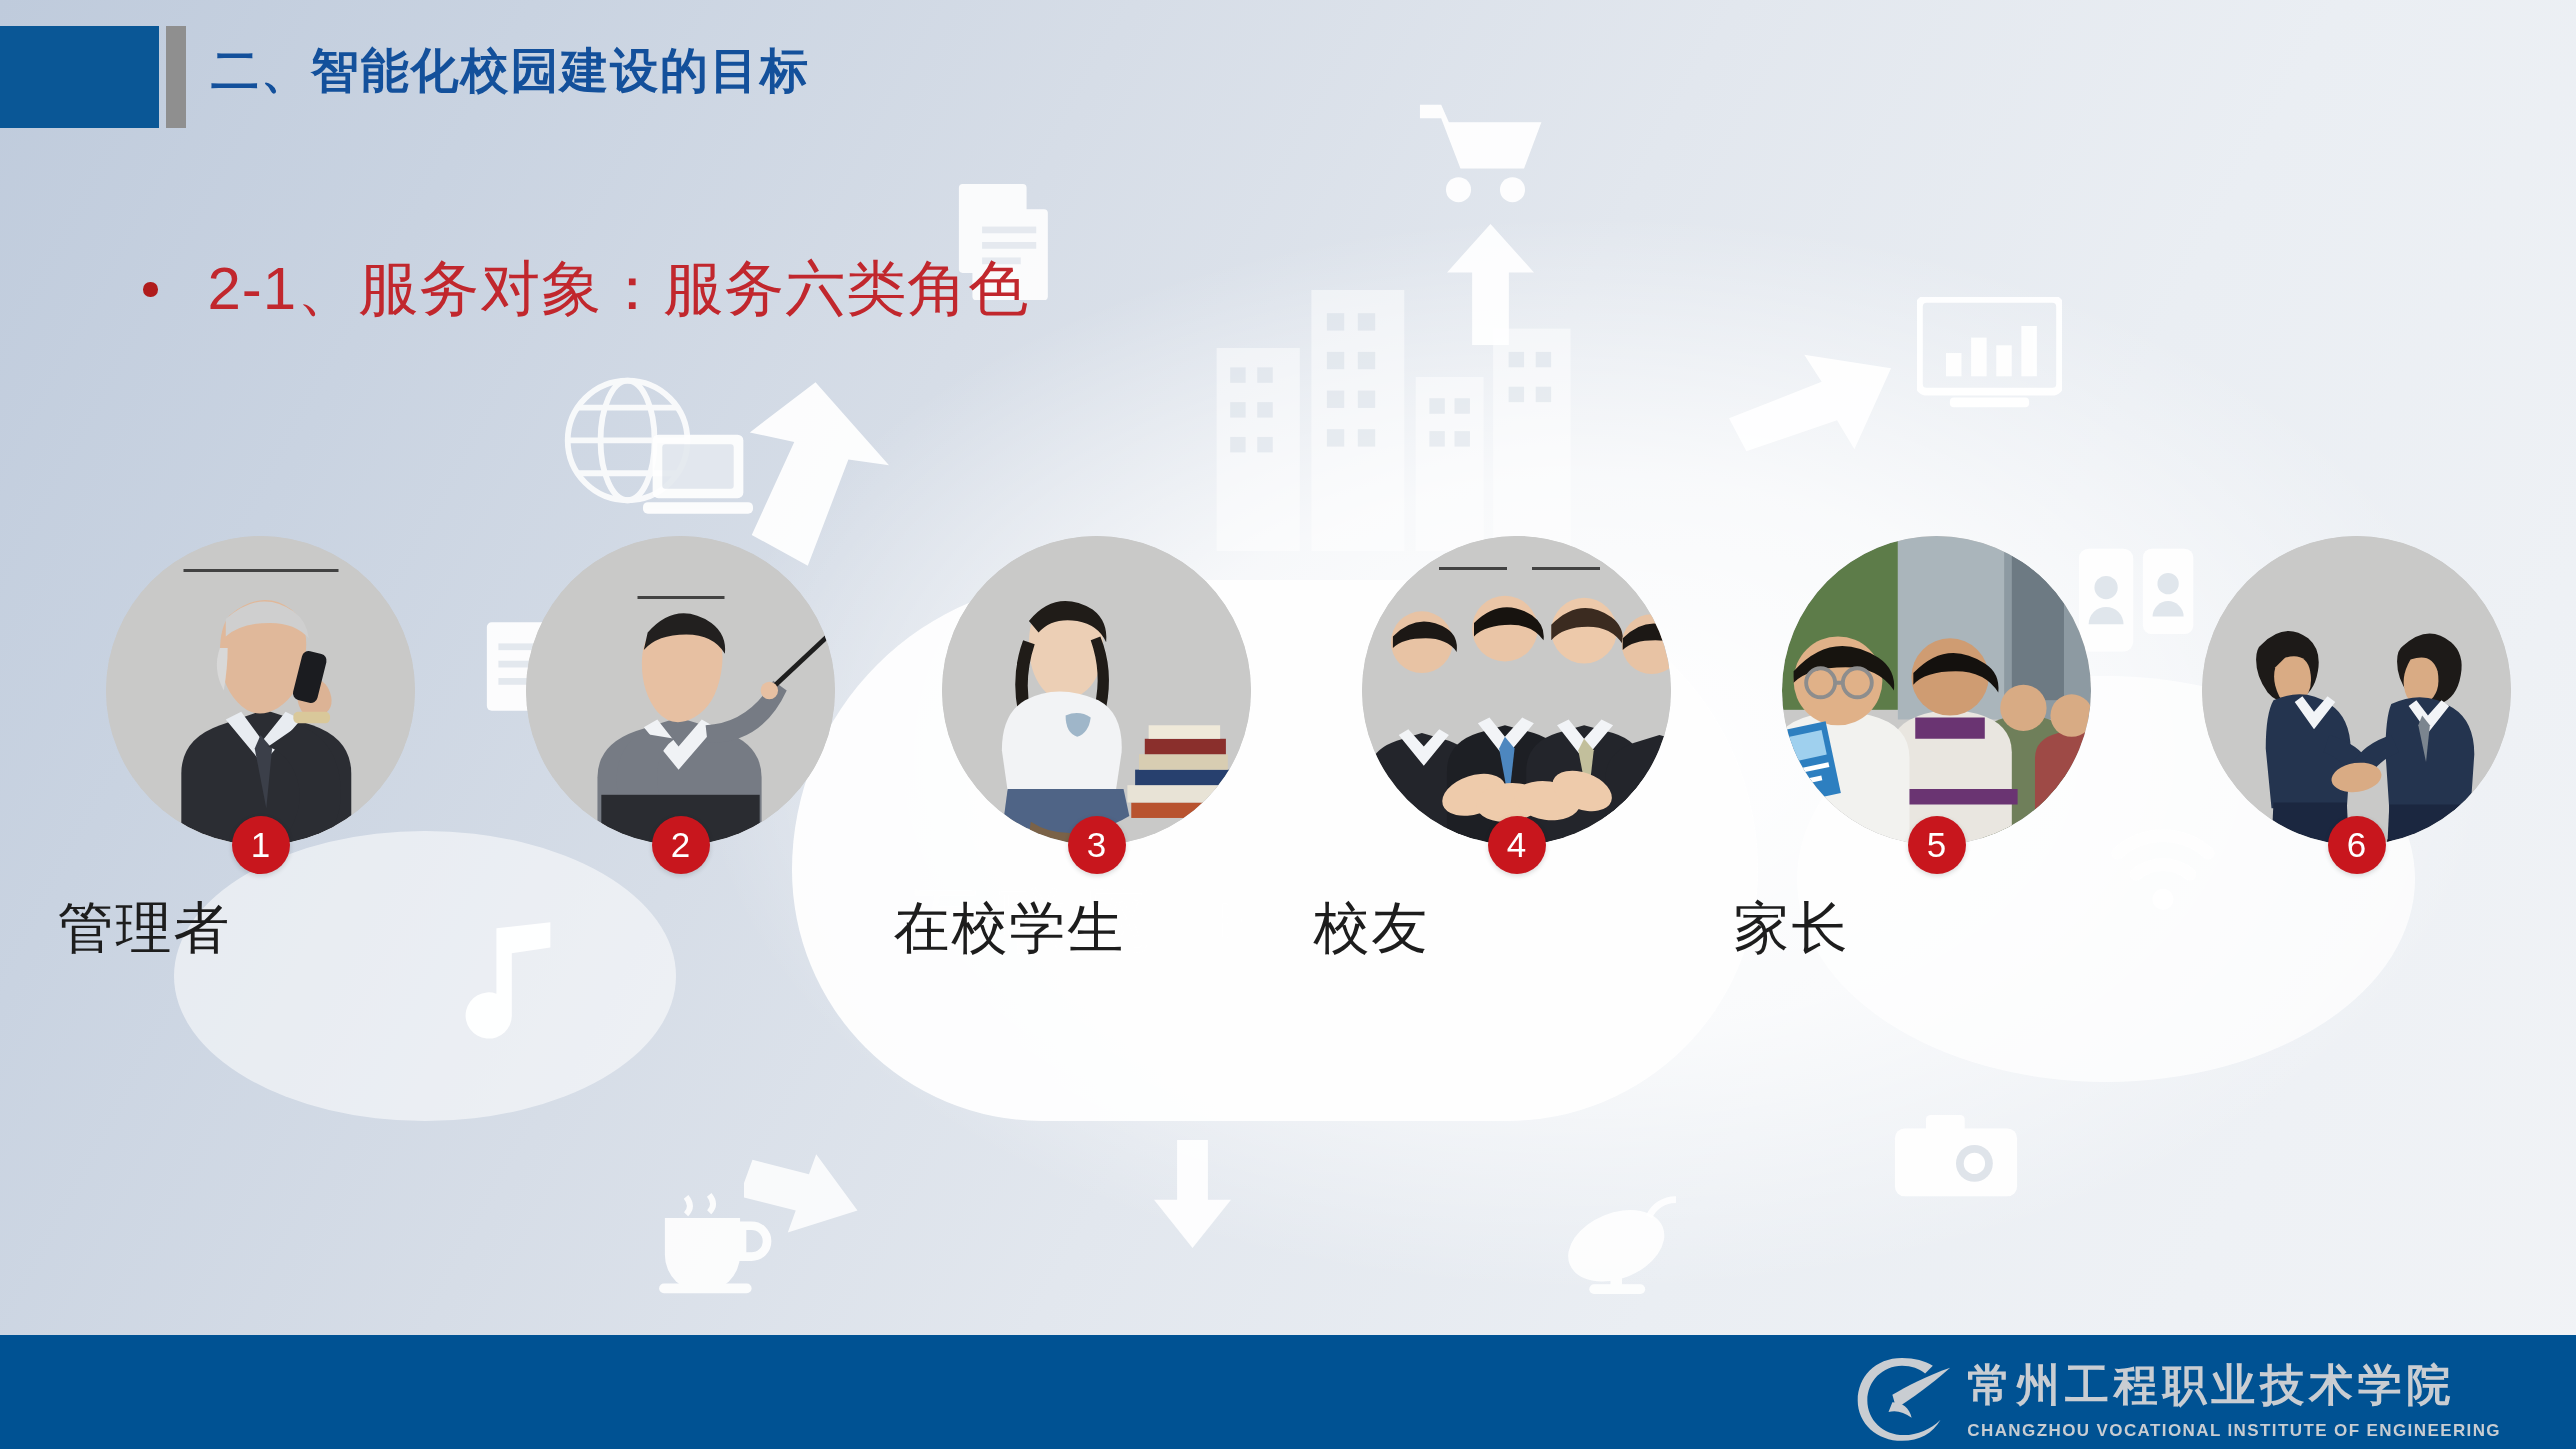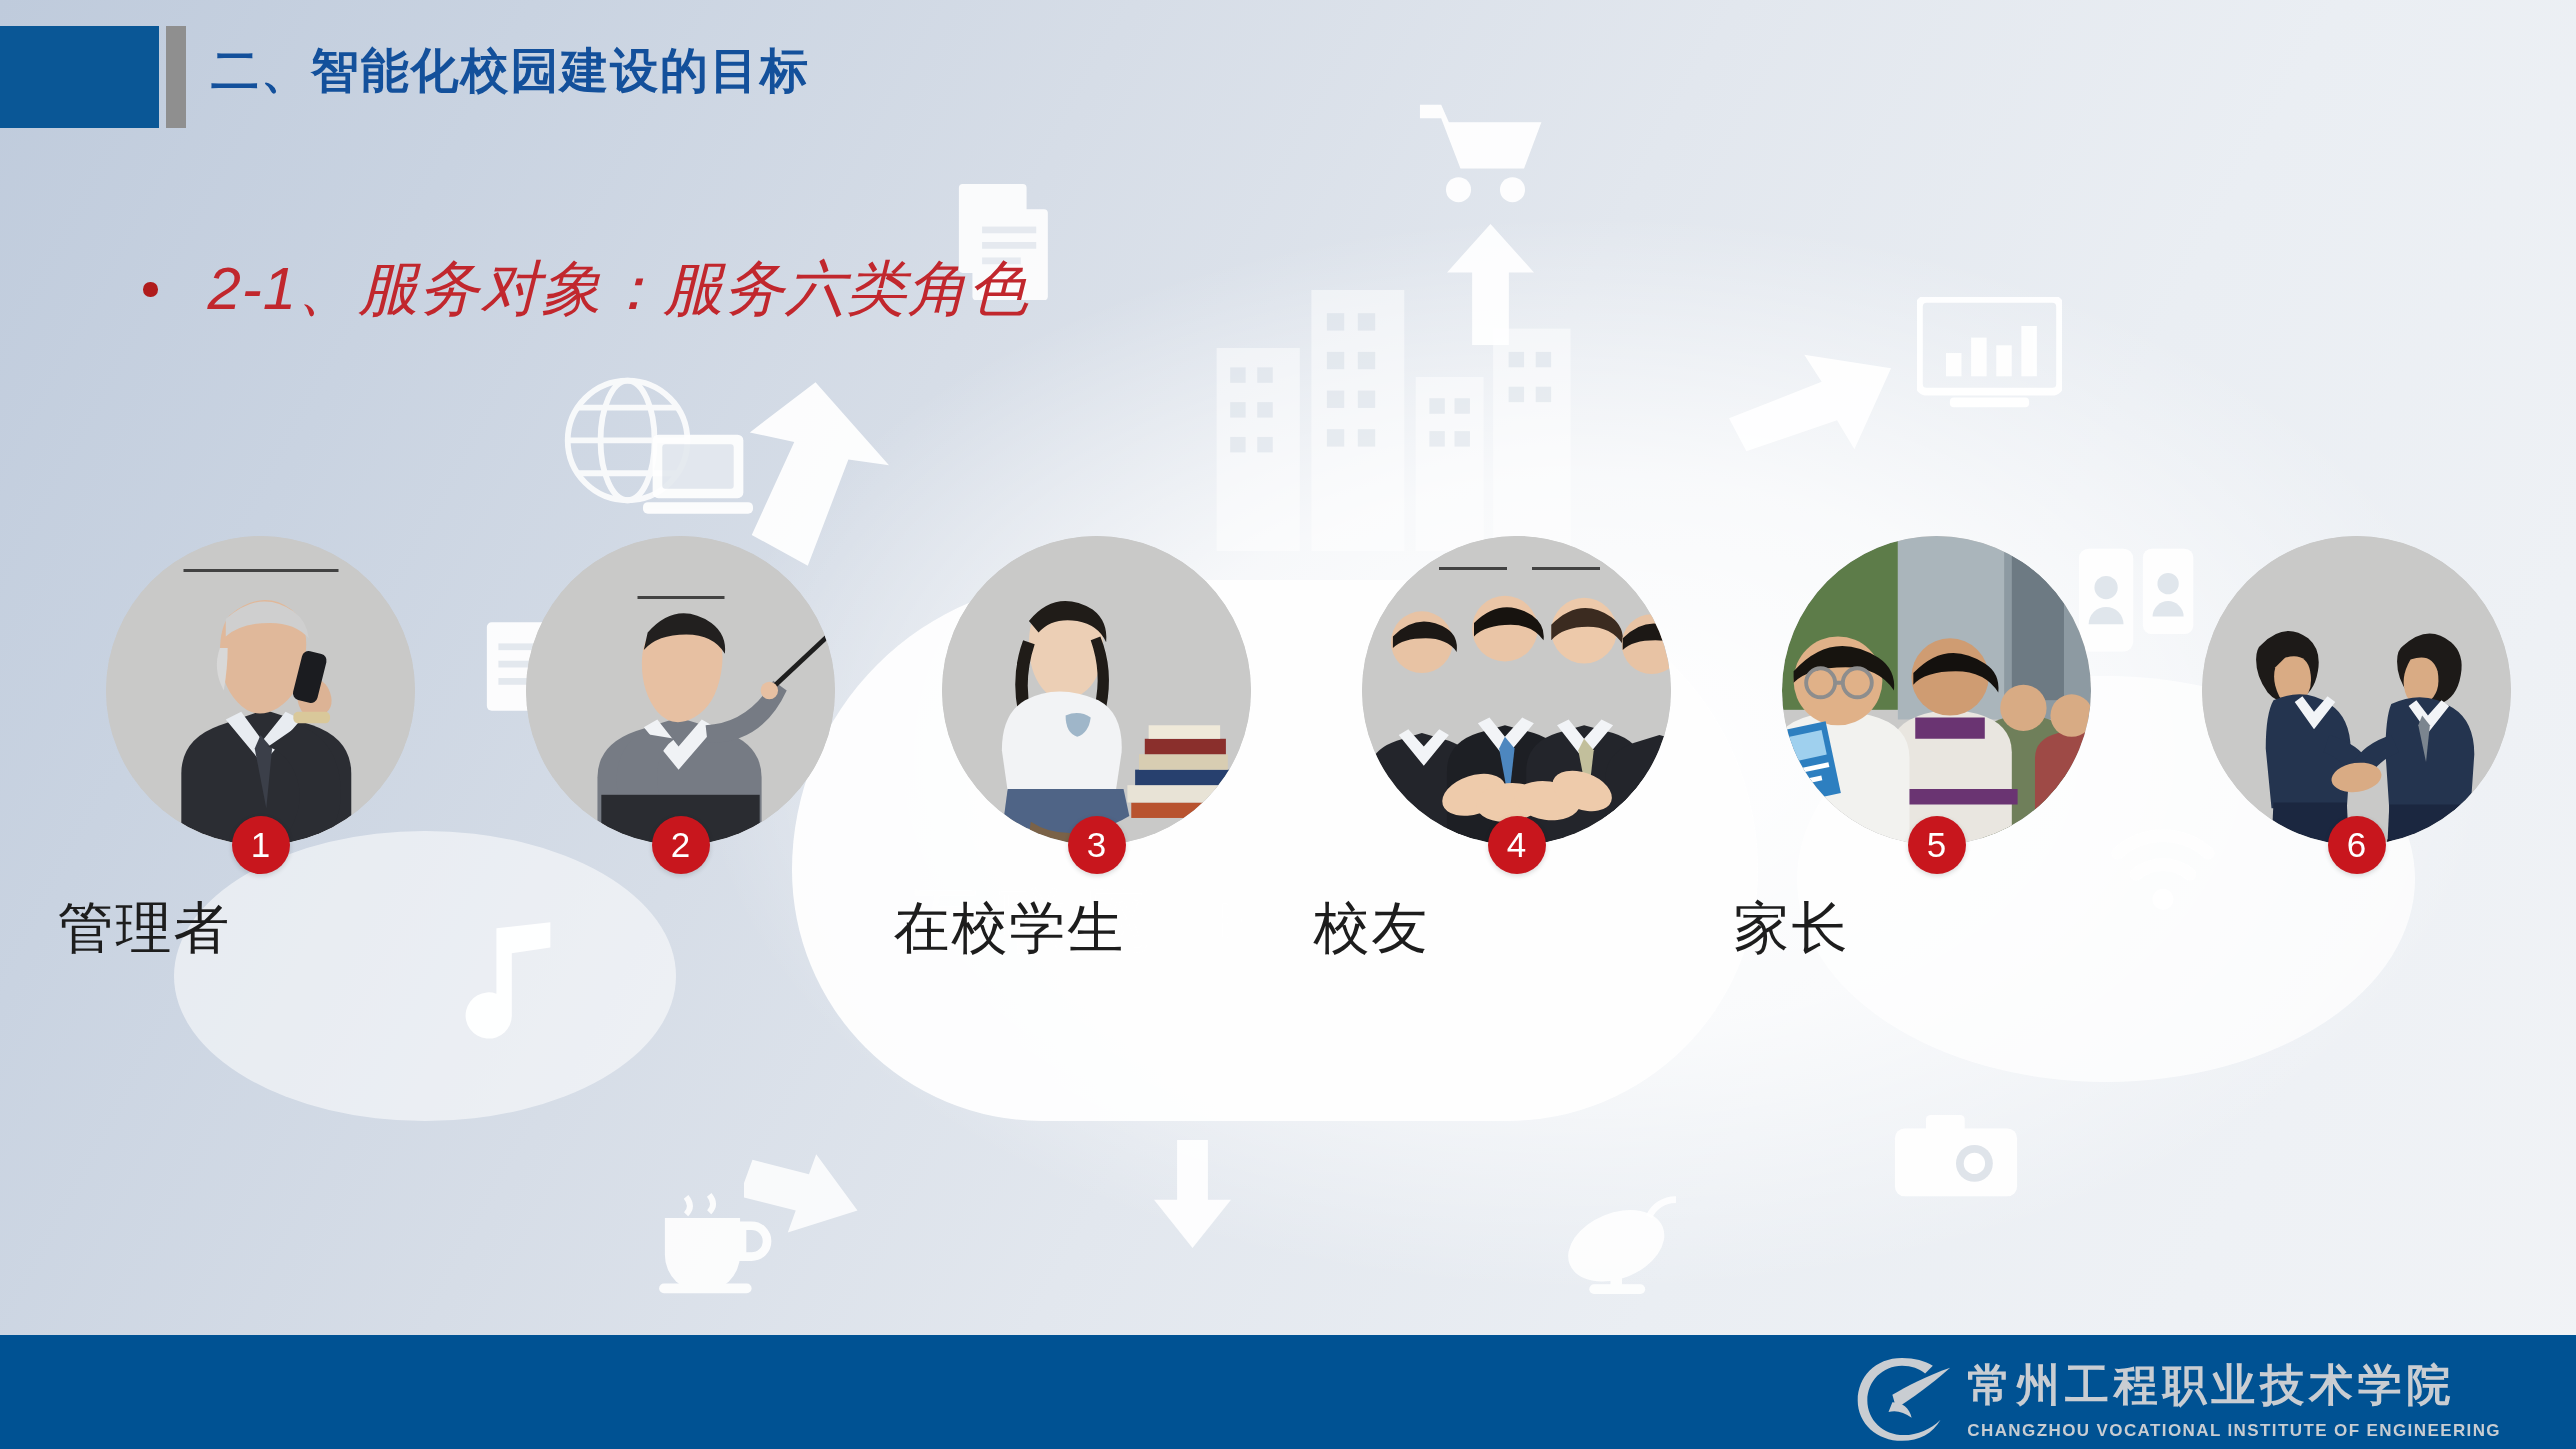--- a/index.html
+++ b/index.html
@@ -33,21 +33,21 @@
   .hdr-block{position:absolute;left:0;top:26px;width:159px;height:102px;background:#0a5796;}
   .hdr-bar{position:absolute;left:166px;top:26px;width:20px;height:102px;background:#8f8f8f;}
   .hdr-title{
     position:absolute;left:211px;top:21px;width:1449px;height:100px;
     display:flex;align-items:center;
     color:#13509b;font-size:48px;font-weight:bold;letter-spacing:1.9px;
     white-space:nowrap;
   }
 
   
-  .bullet-row{position:absolute;left:143px;top:249px;display:flex;align-items:center;font-style:italic;}
+  .bullet-row{position:absolute;left:143px;top:249px;display:flex;align-items:center;}
   .bullet-dot{
     width:14.5px;height:14.5px;border-radius:50%;background:#b01c1c;
     margin-right:50px;flex:0 0 auto;
   }
   .bullet-text{
     color:#c1272d;font-size:60px;font-weight:400;white-space:nowrap;
     letter-spacing:1px;
   }
 
   

